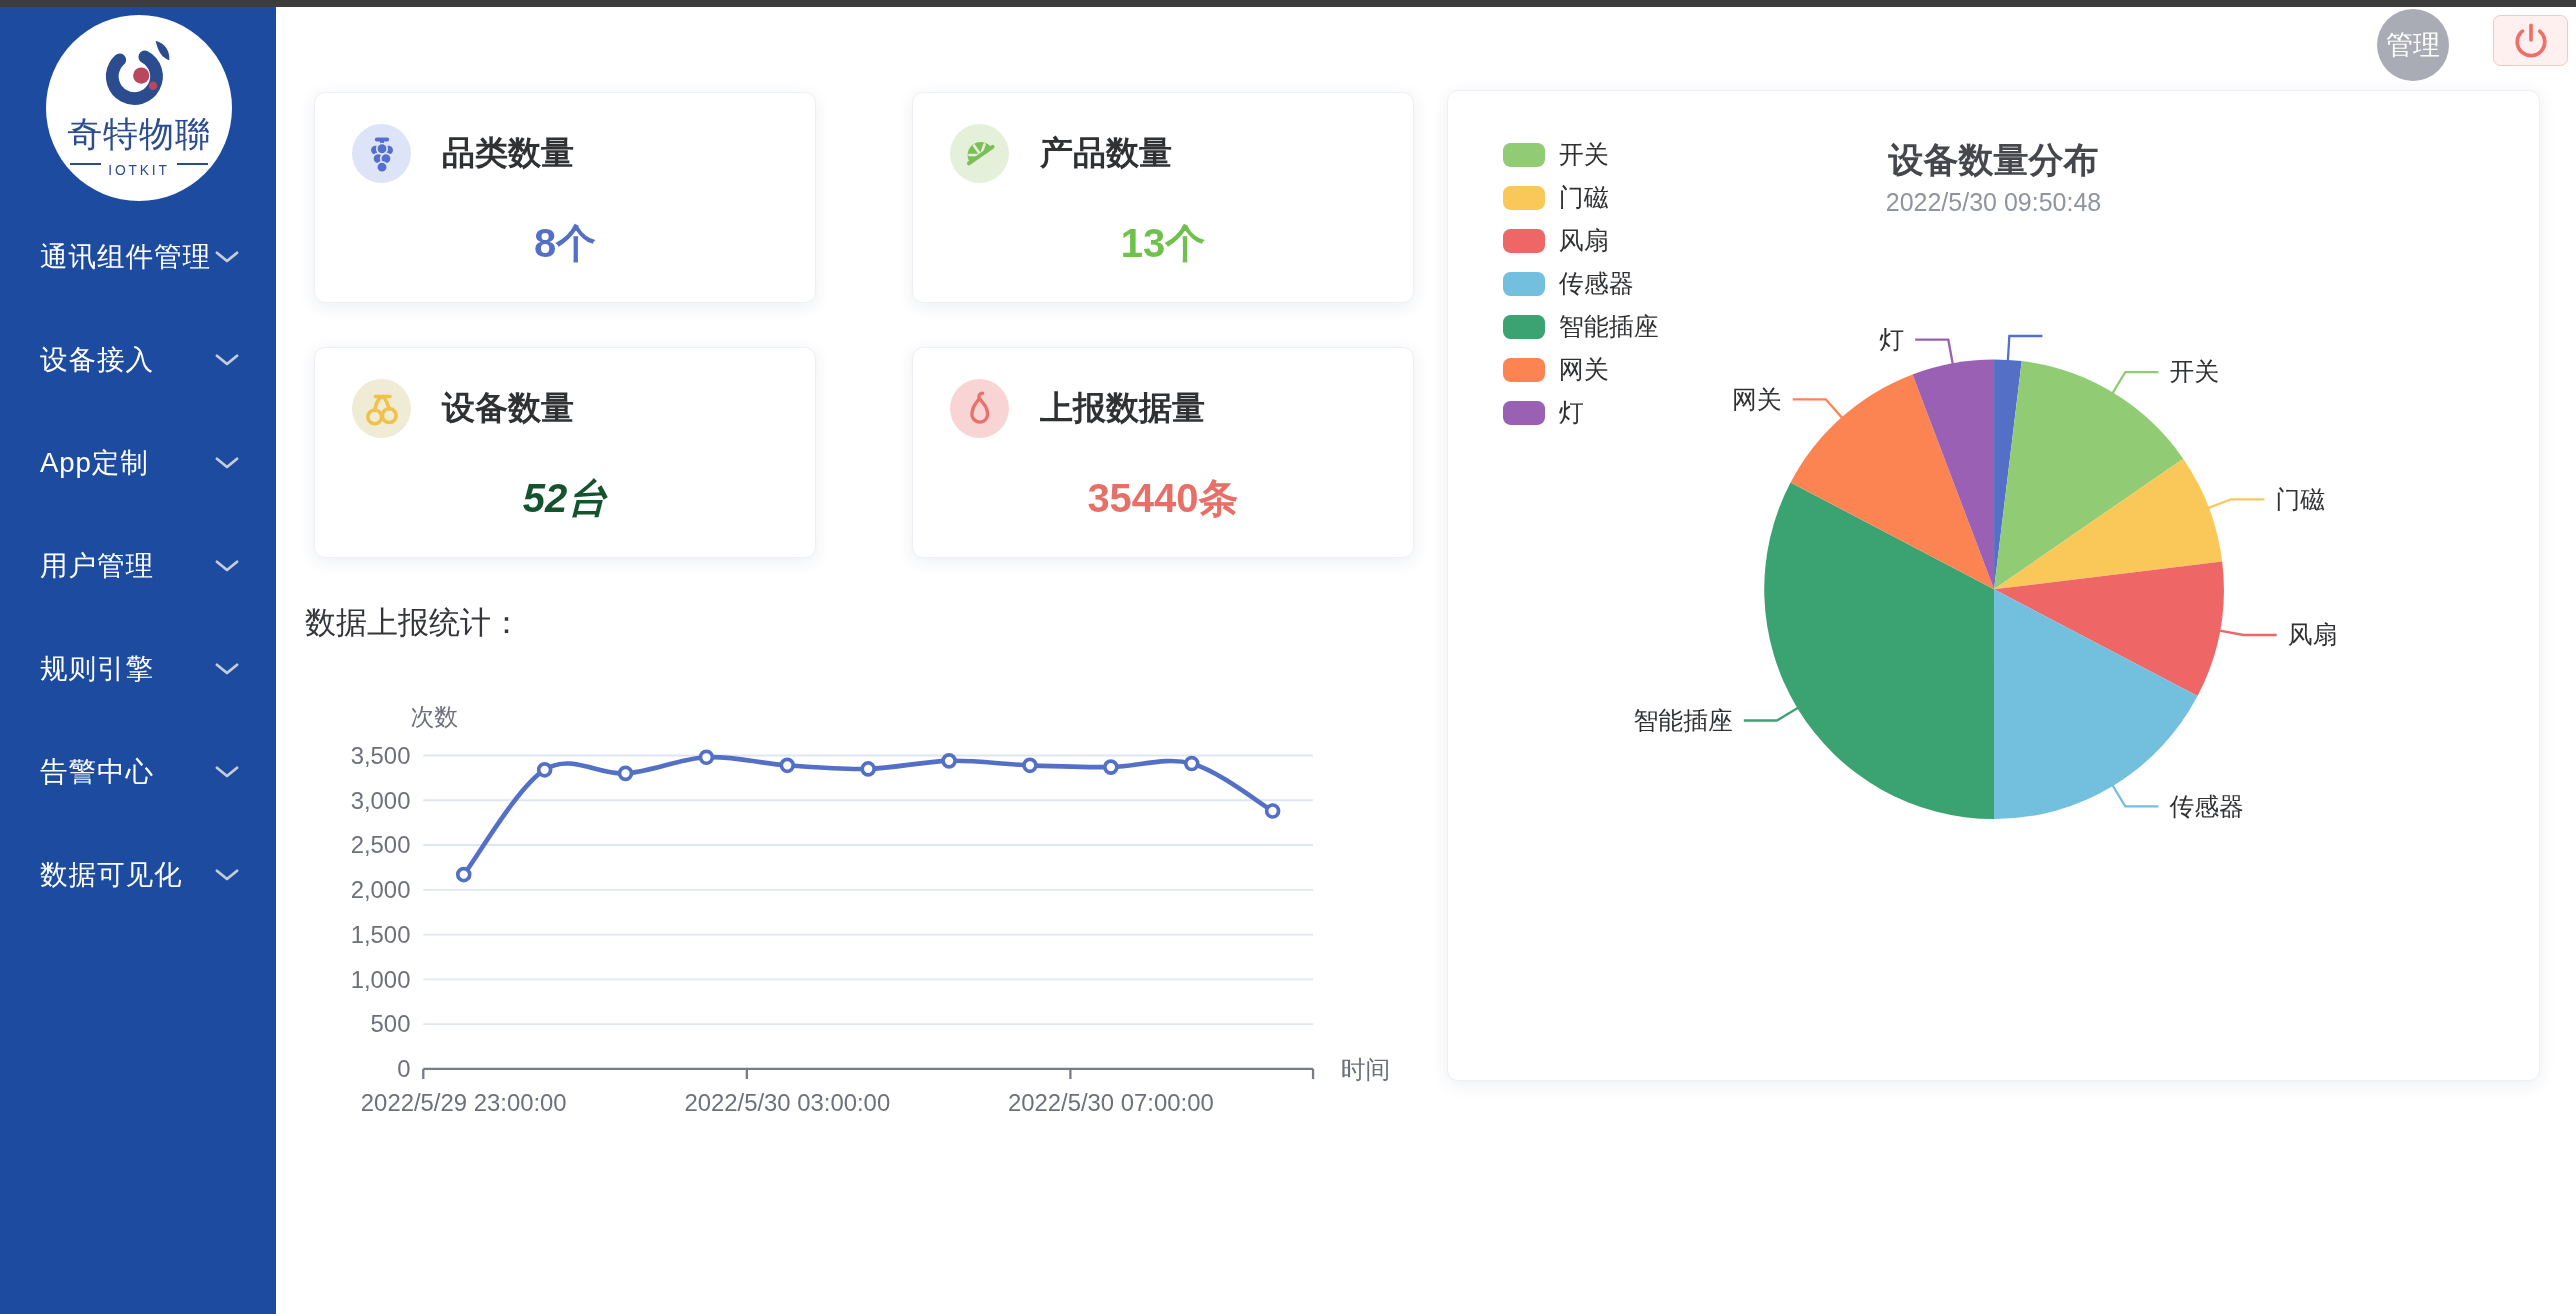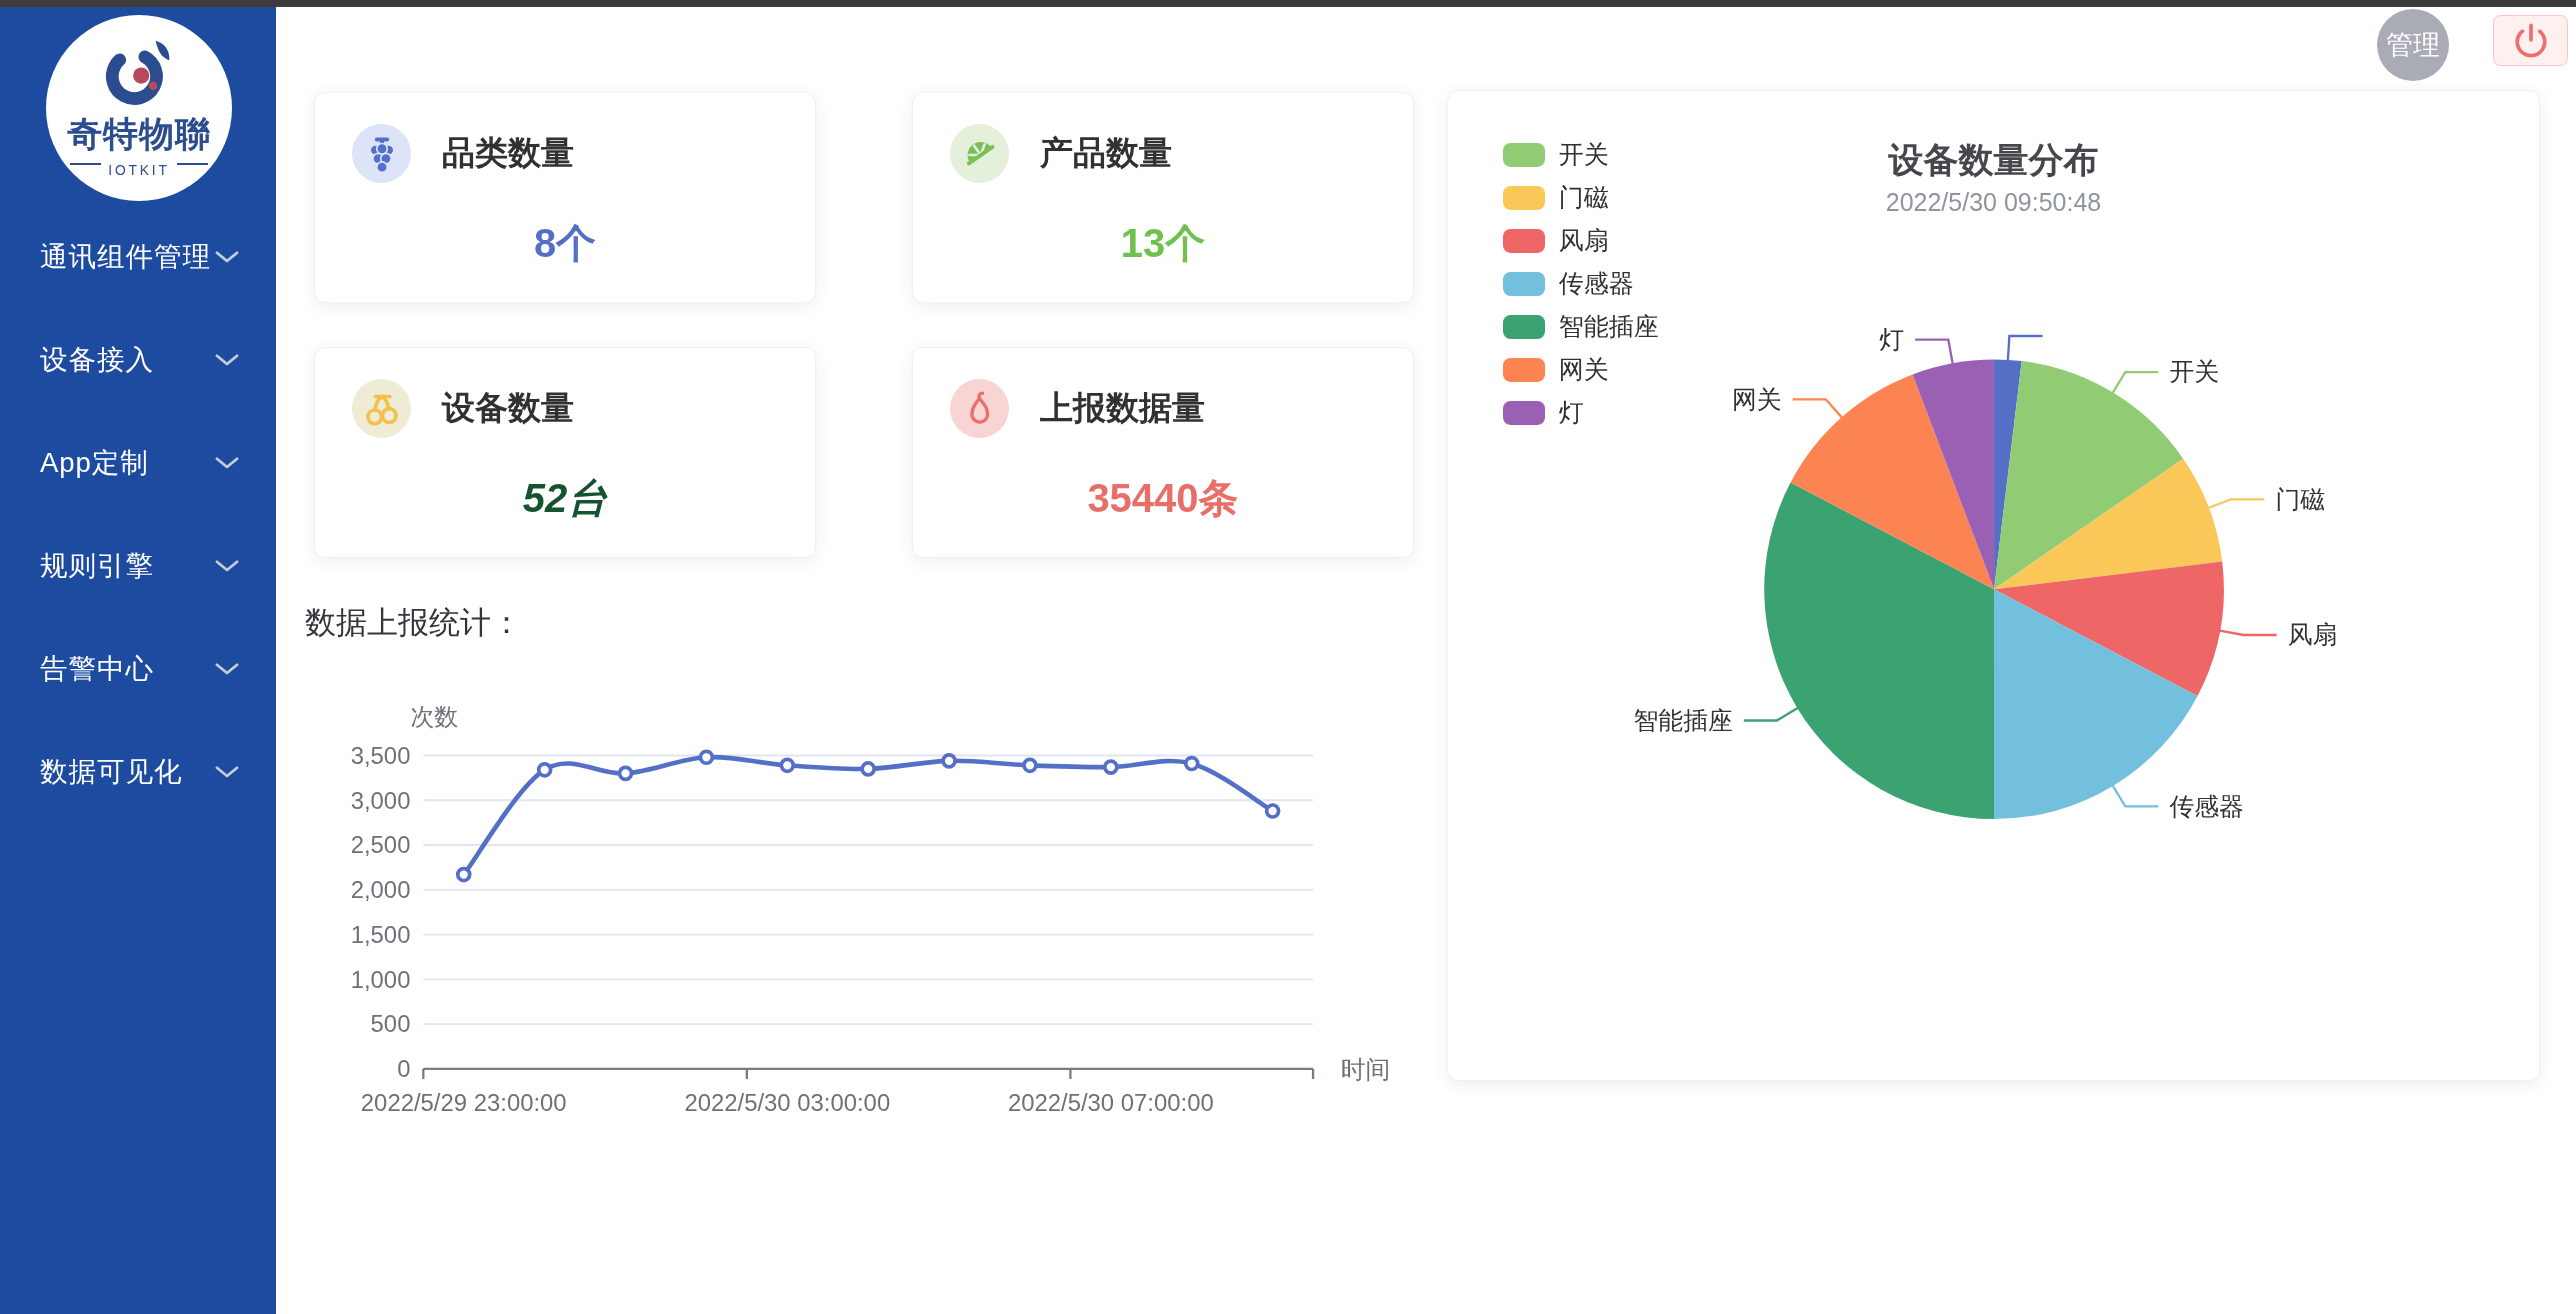--- a/index.html
+++ b/index.html
@@ -9,21 +9,21 @@
     font-family:"Liberation Sans","DejaVu Sans",sans-serif; color:#303133;
   }
   .topbar { position:absolute; left:0; top:0; width:2576px; height:7.4px; background:#3c3c3c; z-index:30; }
 
   
   .sidebar { position:absolute; left:0; top:7.4px; width:276px; height:1307px; background:#1d4b9f; z-index:20; }
   .logo-circle {
     position:absolute; left:46px; top:7.4px; width:186px; height:186px; border-radius:50%;
     background:#ffffff; display:flex; flex-direction:column; align-items:center; justify-content:center;
   }
-  .logo-title { font-size:35px; font-weight:700; color:#2c4c90; letter-spacing:0.9px; margin-top:1.8px; }
+  .logo-title { font-size:35px; font-weight:400; color:#2c4c90; letter-spacing:0.9px; margin-top:1.8px; }
   .logo-sub { display:flex; align-items:flex-start; gap:7.4px; margin-top:5.5px; }
   .logo-sub .rule { width:31px; height:1.8px; background:#2c4c90; }
   .logo-sub .sub-text { font-size:13.8px; letter-spacing:2.8px; color:#2c4c90; }
   .menu { position:absolute; left:0; top:198px; width:276px; }
   .menu-item {
     height:103px; display:flex; align-items:center; justify-content:space-between;
     padding:0 37px 0 40px; cursor:pointer;
   }
   .menu-label { color:#ffffff; font-size:27.6px; letter-spacing:0.9px; }
 
@@ -98,20 +98,26 @@
         </svg>
     </div>
     <div class="menu-item">
       <span class="menu-label">设备接入</span>
       <svg width="24" height="14.7" viewBox="0 0 26 16">
           <polyline points="2,3 13,12 24,3" stroke="#c6ccda" stroke-width="3" fill="none" stroke-linecap="round" stroke-linejoin="round"></polyline>
         </svg>
     </div>
     <div class="menu-item">
       <span class="menu-label">App定制</span>
+      <svg width="24" height="14.7" viewBox="0 0 26 16">
+          <polyline points="2,3 13,12 24,3" stroke="#c6ccda" stroke-width="3" fill="none" stroke-linecap="round" stroke-linejoin="round"></polyline>
+        </svg>
+    </div>
+    <div class="menu-item">
+      <span class="menu-label">用户管理</span>
       <svg width="24" height="14.7" viewBox="0 0 26 16">
           <polyline points="2,3 13,12 24,3" stroke="#c6ccda" stroke-width="3" fill="none" stroke-linecap="round" stroke-linejoin="round"></polyline>
         </svg>
     </div>
     <div class="menu-item">
       <span class="menu-label">规则引擎</span>
       <svg width="24" height="14.7" viewBox="0 0 26 16">
           <polyline points="2,3 13,12 24,3" stroke="#c6ccda" stroke-width="3" fill="none" stroke-linecap="round" stroke-linejoin="round"></polyline>
         </svg>
     </div>

